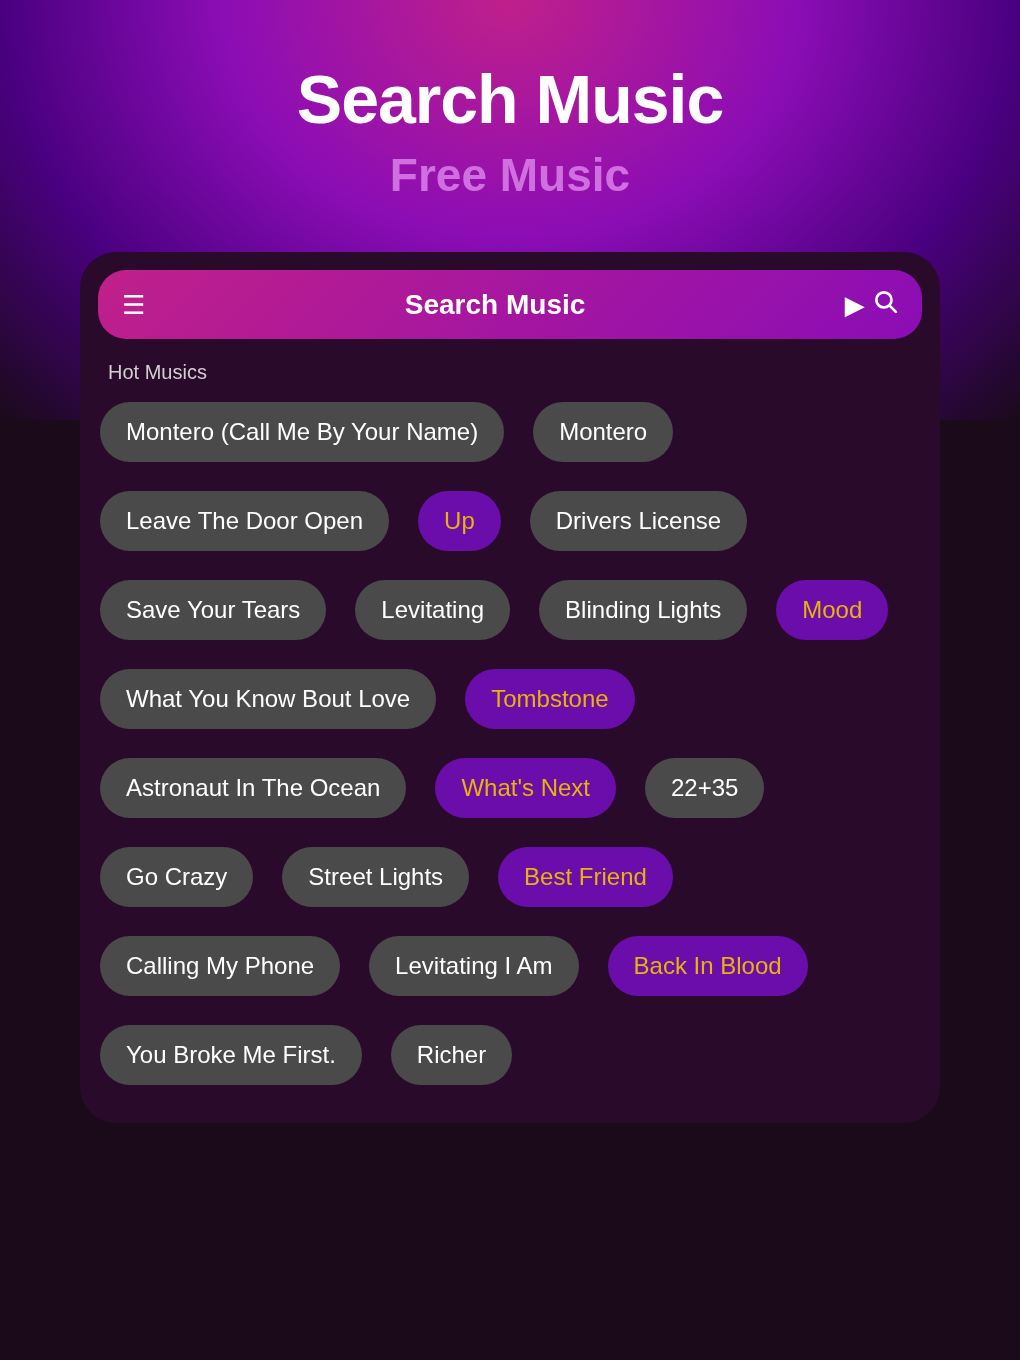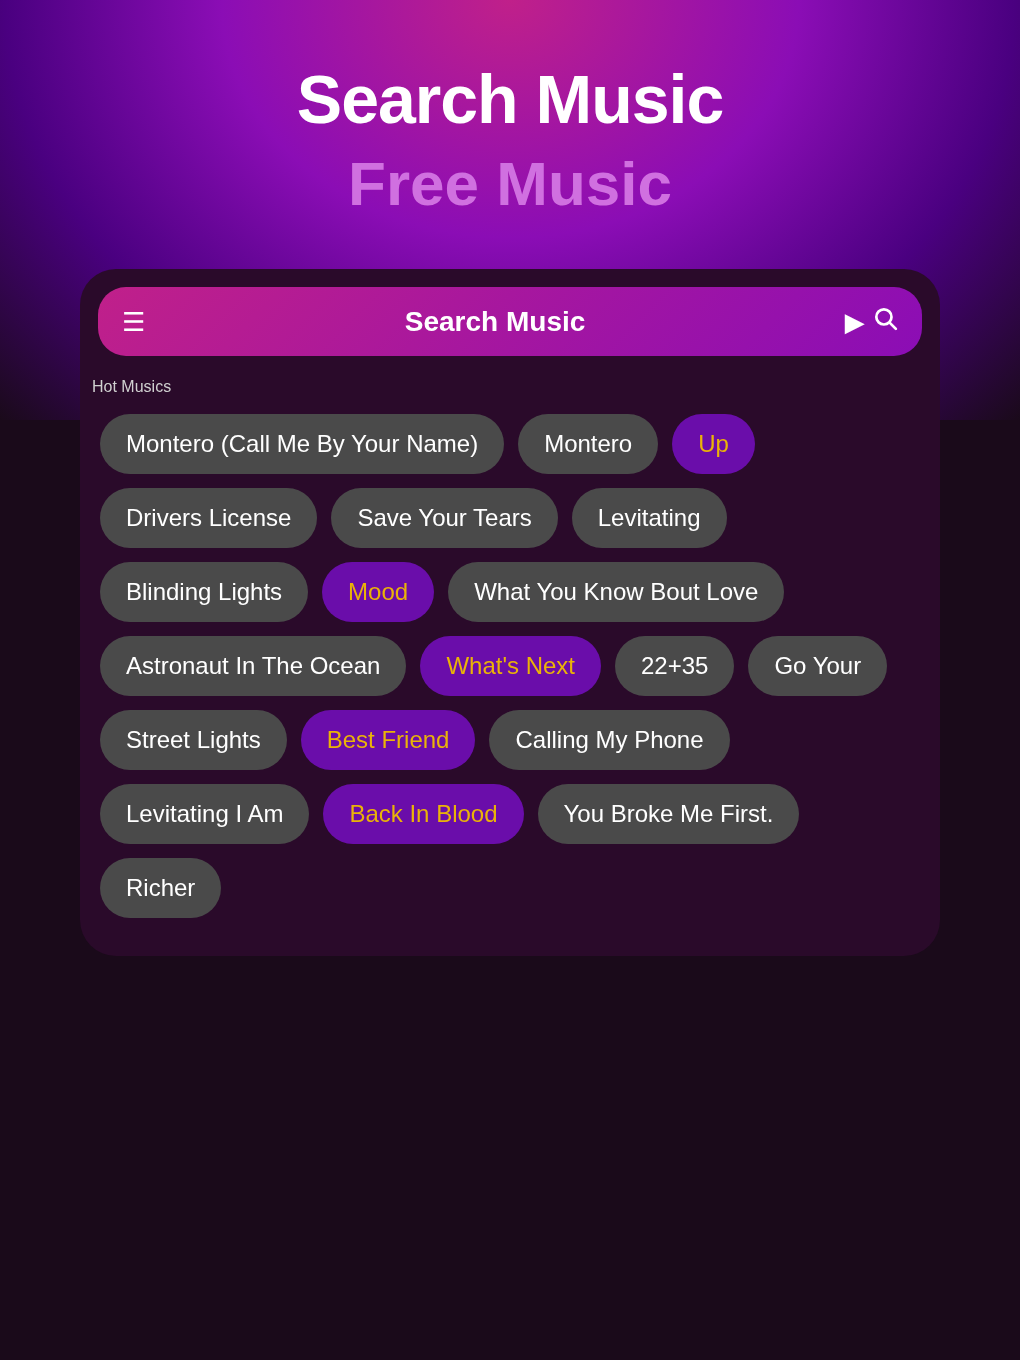--- a/index.html
+++ b/index.html
@@ -34,21 +34,21 @@
       color: #ffffff;
       font-size: 68px;
       font-weight: 900;
       text-align: center;
       letter-spacing: -1px;
       margin-bottom: 10px;
     }
 
     .page-subtitle {
       color: #d070e0;
-      font-size: 62px;
+      font-size: 46px;
       font-weight: 600;
       text-align: center;
       margin-bottom: 50px;
     }
 
     .card {
       background: #2a0a2a;
       border-radius: 36px;
       width: 860px;
       padding: 0 0 30px;
@@ -81,30 +81,30 @@
     }
 
     .search-icon-btn {
       color: #ffffff;
       font-size: 26px;
       cursor: pointer;
     }
 
     .section-label {
       color: #d0d0d0;
-      font-size: 16px;
+      font-size: 20px;
       font-weight: 500;
-      padding: 22px 12px 10px;
+      padding: 22px 28px 10px;
     }
 
     .tags-container {
       padding: 8px 20px;
       display: flex;
       flex-wrap: wrap;
-      gap: 14px;
+      gap: 29px;
     }
 
     .tag {
       display: inline-flex;
       align-items: center;
       justify-content: center;
       padding: 16px 26px;
       border-radius: 50px;
       font-size: 24px;
       font-weight: 500;
@@ -144,31 +144,33 @@
           <line x1="16.5" y1="16.5" x2="22" y2="22"></line>
         </svg>
       </span>
     </div>
 
     <div class="section-label">Hot Musics</div>
 
     <div class="tags-container" id="tags-container">
     <span class="tag tag-gray">Montero (Call Me By Your Name)</span>
         <span class="tag tag-gray">Montero</span>
+        <span class="tag tag-gray">Leave The Door Open</span>
         <span class="tag tag-purple">Up</span>
         <span class="tag tag-gray">Drivers License</span>
         <span class="tag tag-gray">Save Your Tears</span>
         <span class="tag tag-gray">Levitating</span>
         <span class="tag tag-gray">Blinding Lights</span>
         <span class="tag tag-purple">Mood</span>
         <span class="tag tag-gray">What You Know Bout Love</span>
+        <span class="tag tag-purple">Tombstone</span>
         <span class="tag tag-gray">Astronaut In The Ocean</span>
         <span class="tag tag-purple">What's Next</span>
         <span class="tag tag-gray">22+35</span>
-        <span class="tag tag-gray">Go Your</span>
+        <span class="tag tag-gray">Go Crazy</span>
         <span class="tag tag-gray">Street Lights</span>
         <span class="tag tag-purple">Best Friend</span>
         <span class="tag tag-gray">Calling My Phone</span>
         <span class="tag tag-gray">Levitating I Am</span>
         <span class="tag tag-purple">Back In Blood</span>
         <span class="tag tag-gray">You Broke Me First.</span>
         <span class="tag tag-gray">Richer</span>
       </div>
 
   </div>

